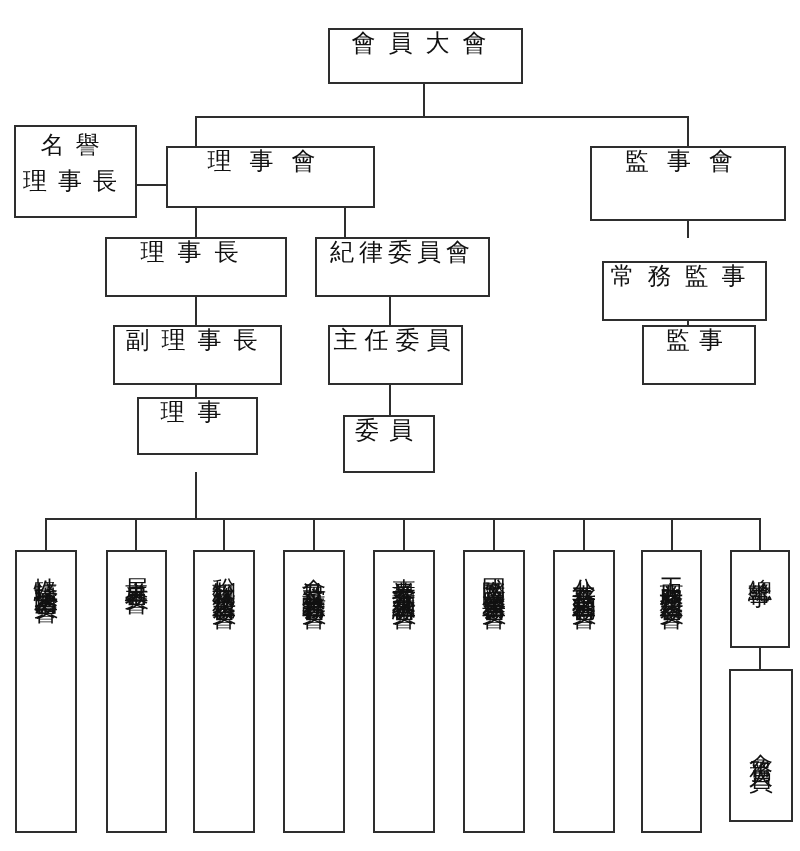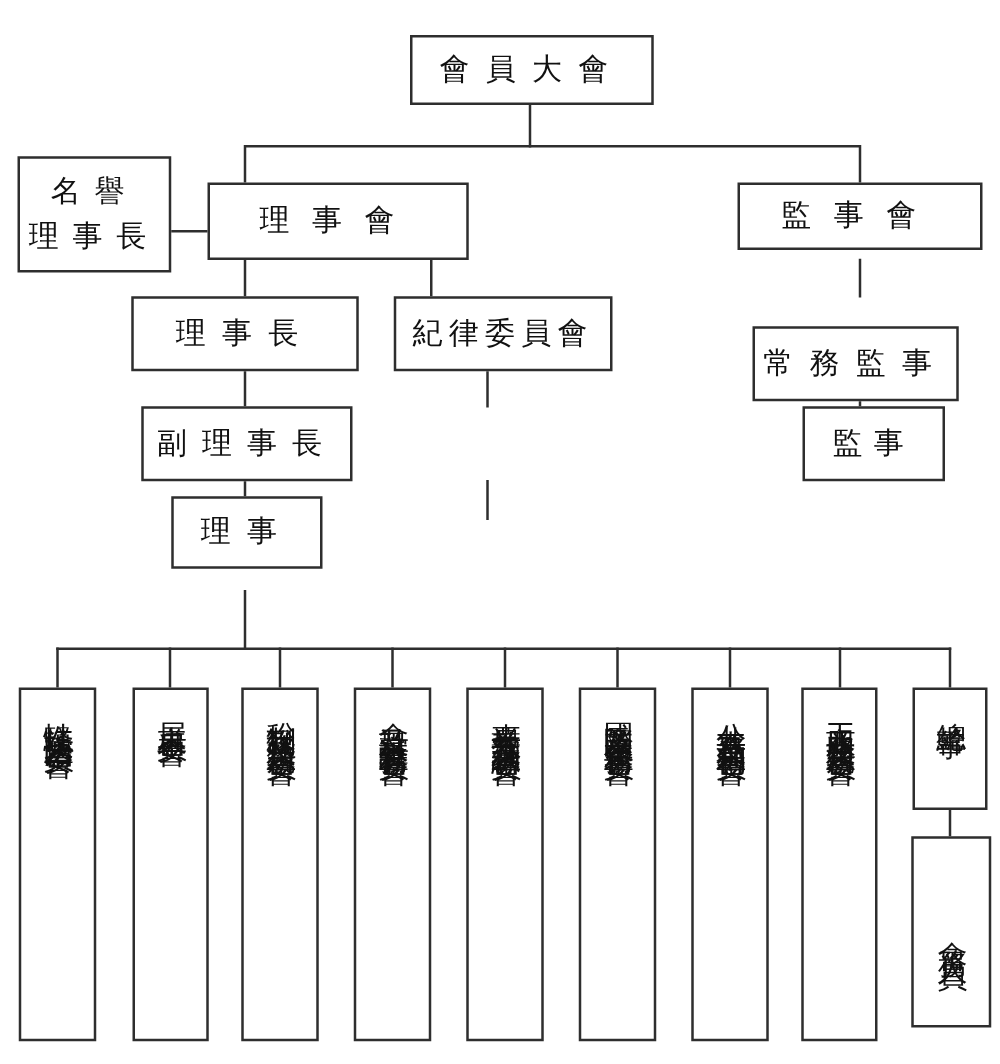--- a/index.html
+++ b/index.html
@@ -27,21 +27,21 @@
     stroke: #2e2e2e;
     stroke-width: 2;
   }
   .box {
     position: absolute;
     box-sizing: border-box;
     border: 2px solid #2e2e2e;
     background: #ffffff;
     display: flex;
     justify-content: center;
-    align-items: center;
+    align-items: flex-start;
     overflow: hidden;
   }
   .hbox .lbl {
     font-size: 24px;
     line-height: 1.1;
     white-space: nowrap;
   }
   .hbox.twoline {
     text-align: center;
   }
@@ -116,49 +116,55 @@
 
   <div class="box hbox twoline" style="left:14px;top:125px;width:123px;height:93px;">
     <span class="lbl" style="letter-spacing:11px;">名譽
 理事長</span>
   </div>
 
   <div class="box hbox" style="left:166px;top:146px;width:209px;height:62px;">
     <span class="lbl" style="letter-spacing:18px;">理事會</span>
   </div>
 
-  <div class="box hbox" style="left:590px;top:146px;width:196px;height:54px;">
+  <div class="box hbox" style="left:590px;top:146px;width:196px;height:75px;">
     <span class="lbl" style="letter-spacing:18px;">監事會</span>
   </div>
 
   <div class="box hbox" style="left:105px;top:237px;width:182px;height:60px;">
     <span class="lbl" style="letter-spacing:13px;">理事長</span>
   </div>
 
   <div class="box hbox" style="left:315px;top:237px;width:175px;height:60px;">
     <span class="lbl" style="letter-spacing:5px;">紀律委員會</span>
   </div>
 
   <div class="box hbox" style="left:602px;top:237px;width:165px;height:60px;margin-top:24px;">
     <span class="lbl" style="letter-spacing:13px;">常務監事</span>
   </div>
 
   <div class="box hbox" style="left:113px;top:325px;width:169px;height:60px;">
     <span class="lbl" style="letter-spacing:12px;">副理事長</span>
   </div>
 
+  <div class="box hbox" style="left:328px;top:325px;width:135px;height:60px;">
+    <span class="lbl" style="letter-spacing:7px;">主任委員</span>
+  </div>
 
   <div class="box hbox" style="left:642px;top:325px;width:114px;height:60px;">
     <span class="lbl" style="letter-spacing:9px;">監事</span>
   </div>
 
   <div class="box hbox" style="left:137px;top:397px;width:121px;height:58px;">
     <span class="lbl" style="letter-spacing:13px;">理事</span>
   </div>
 
+  <div class="box hbox" style="left:343px;top:415px;width:92px;height:58px;">
+    <span class="lbl" style="letter-spacing:10px;">委員</span>
+  </div>
 
   <div class="box vbox" style="left:15px;top:550px;width:62px;height:283px;">
     <span class="vlbl">性騷擾防治委員會</span>
   </div>
 
   <div class="box vbox" style="left:106px;top:550px;width:61px;height:283px;">
     <span class="vlbl">屏東委員會</span>
   </div>
 
   <div class="box vbox" style="left:193px;top:550px;width:62px;height:283px;">

